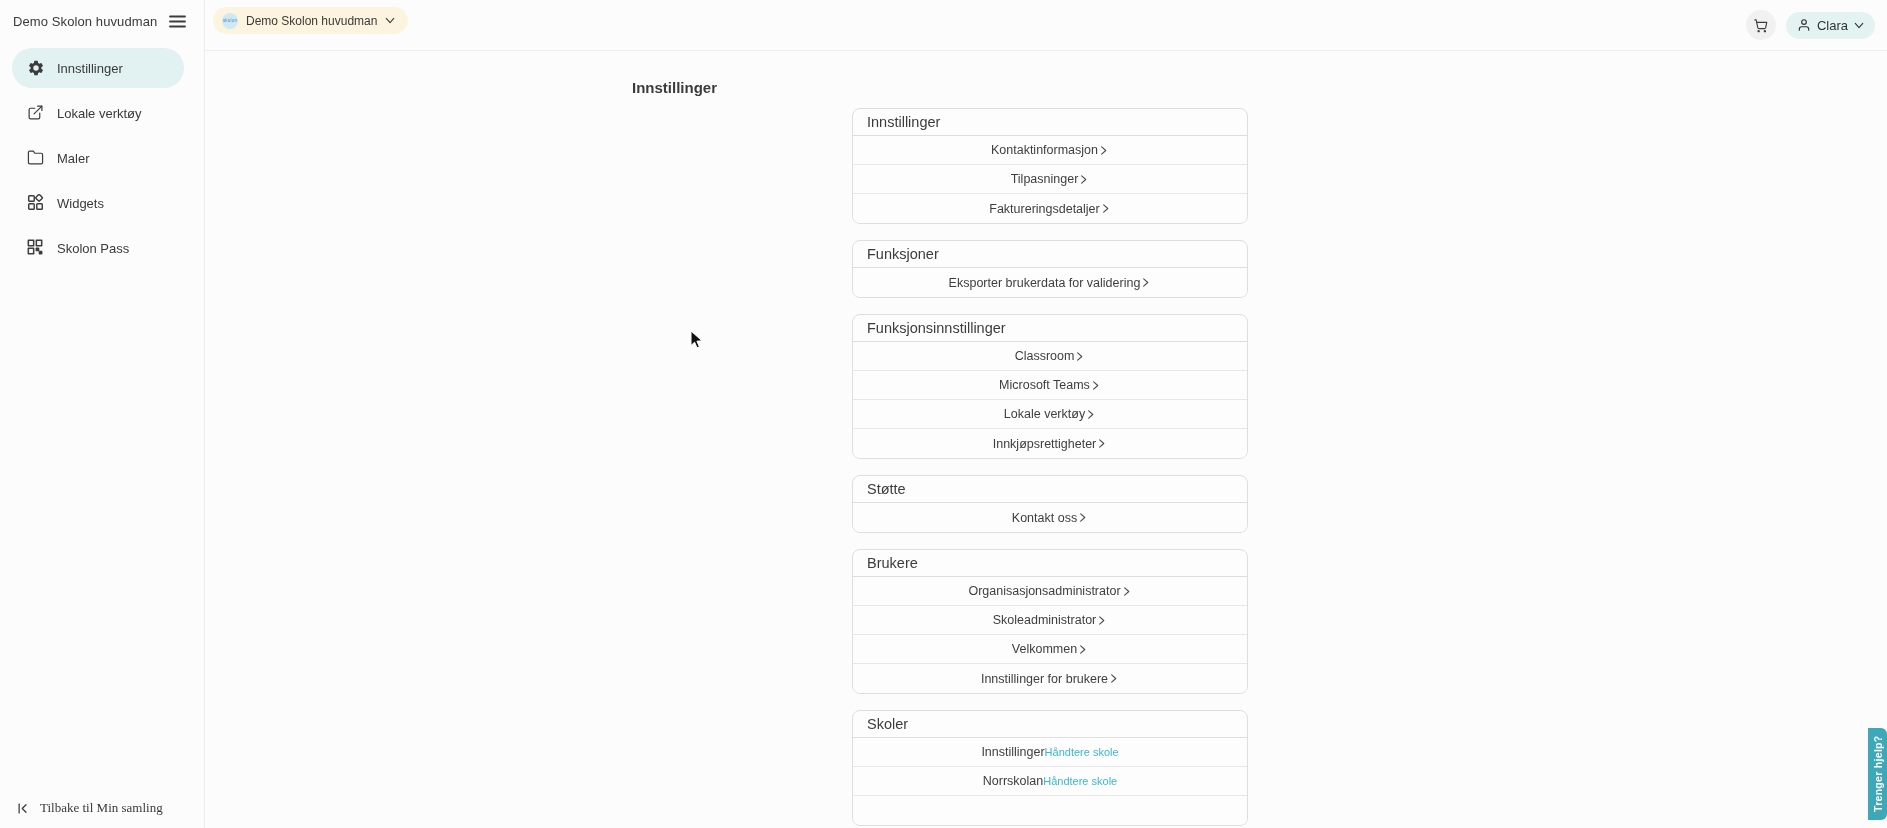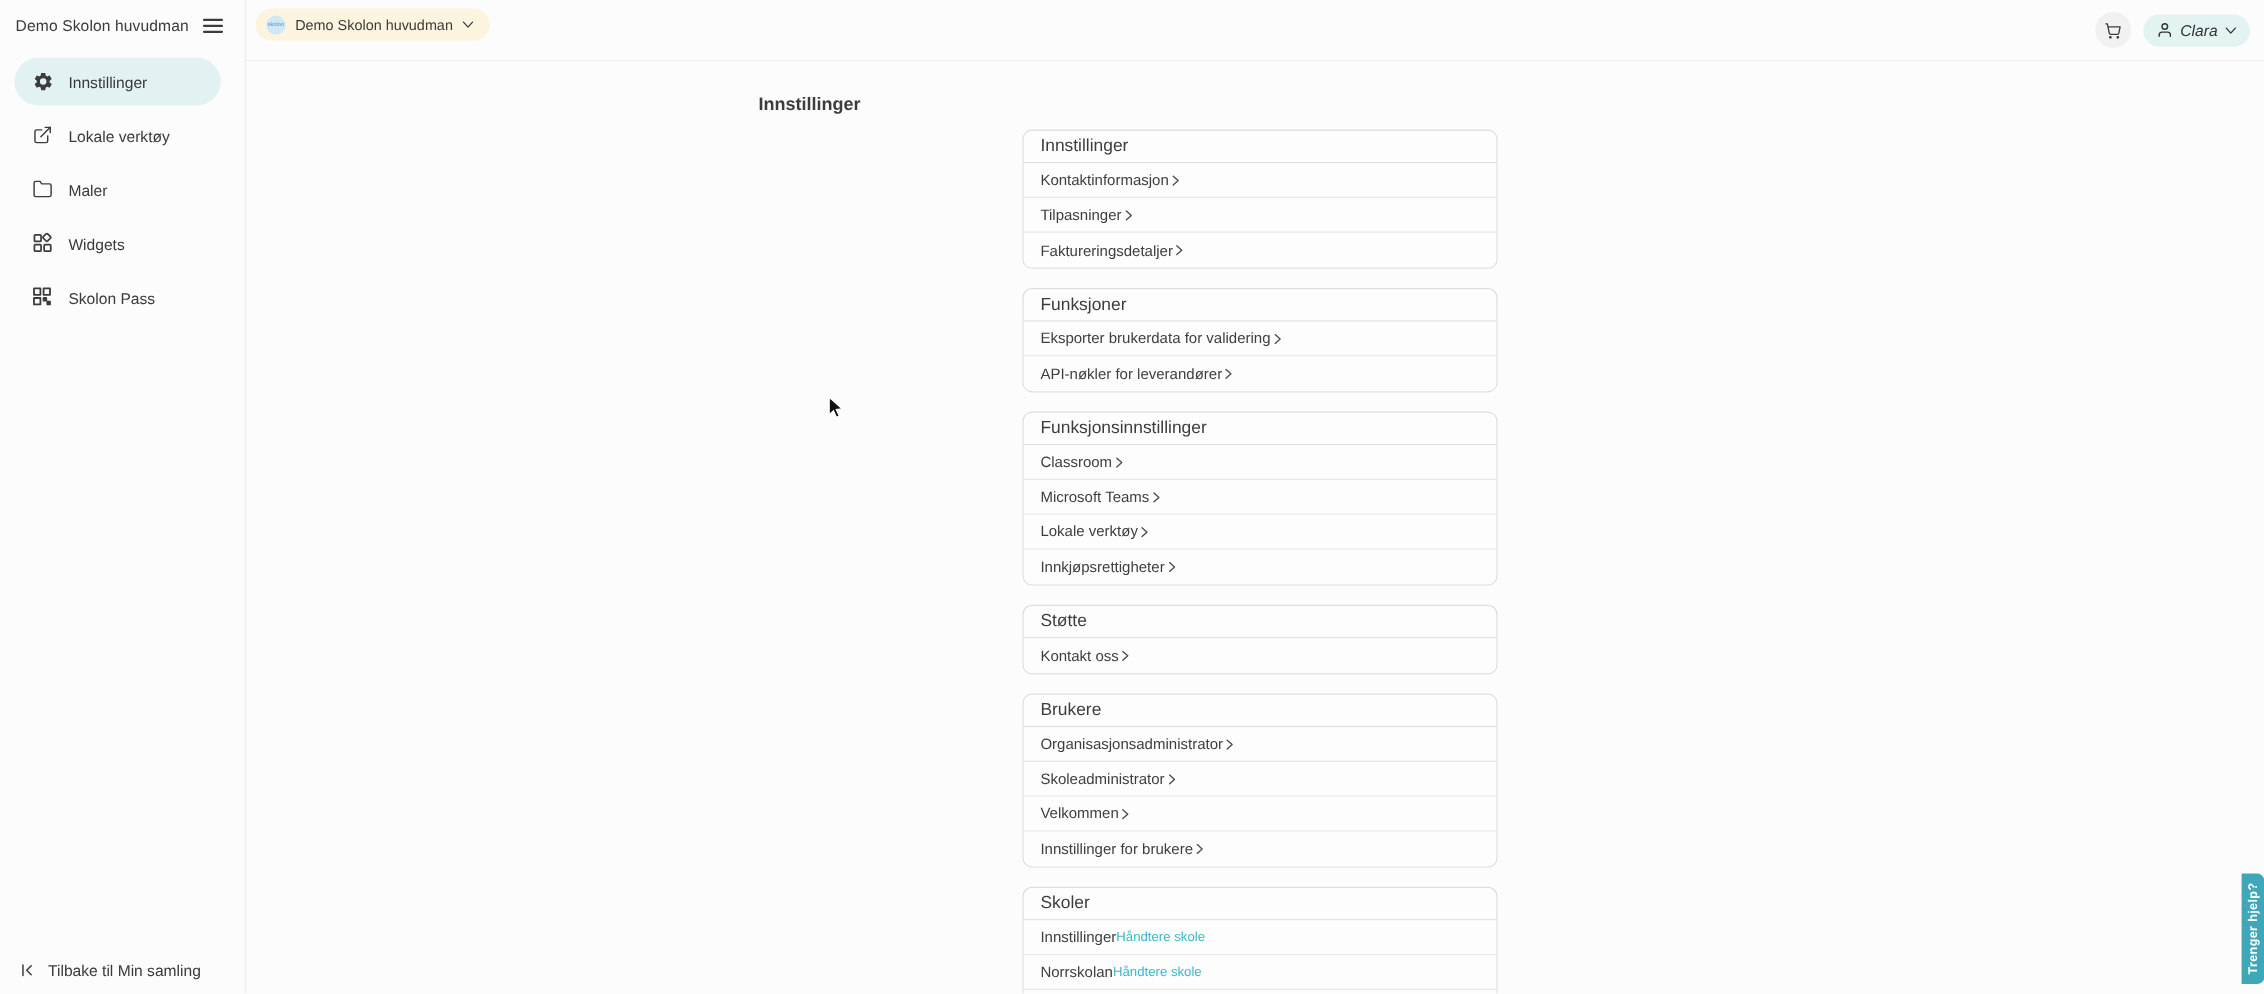--- a/index.html
+++ b/index.html
@@ -24,21 +24,21 @@
   .nav { padding:6px 20px 0 12px; }
   .nav-item {
     height:40px; margin-bottom:5px; display:flex; align-items:center;
     padding:0 15px; border-radius:22px; cursor:pointer; font-size:13px; color:#3a3a3a;
   }
   .nav-item.active { background:#e2f1f1; }
   .nav-item .nav-icon { width:18px; height:18px; margin-right:12px; flex:0 0 auto; }
   .nav-badge { margin-left:auto; font-size:13px; color:#3a3a3a; }
   .sidebar-footer {
     position:absolute; left:16px; bottom:12px; display:flex; align-items:center;
-    gap:9px; font-size:13px; color:#3a3a3a; cursor:pointer;
+    gap:9px; font-size:13px; color:#3a3a3a; cursor:pointer;font-family:Liberation Serif, serif;
   }
 
   
   .topbar {
     position:absolute; left:205px; top:0; right:0; height:51px;
     background:#fcfcfc; border-bottom:1px solid #ededed;
   }
   .org-pill {
     position:absolute; left:8px; top:7px; height:27px; border-radius:14px;
     background:#fdf4e0; display:flex; align-items:center; gap:8px; padding:0 13px 0 9px;
@@ -55,37 +55,37 @@
     display:flex; align-items:center; gap:10px;
   }
   .cart-btn {
     width:30px; height:30px; border-radius:50%; background:#f1f1f1;
     display:flex; align-items:center; justify-content:center; cursor:pointer; border:none;
   }
   .user-pill {
     height:27px; border-radius:14px; background:#e3f3f1; display:flex;
     align-items:center; gap:6px; padding:0 11px; cursor:pointer;
   }
-  .user-pill-label { font-size:13px; color:#333;font-style:italic; }
+  .user-pill-label { font-size:13px; color:#333; }
 
   
   .page-title { position:absolute; left:632px; top:79px; font-size:15px; color:#3c3c3c; }
   .cards {
     position:absolute; left:852px; top:108px; width:396px;
     display:flex; flex-direction:column; gap:16px;
   }
   .card {
     background:#fdfdfd; border:1px solid #dedede; border-radius:8px; overflow:hidden;
   }
   .card-header {
     padding:5px 14px; font-size:14.5px; color:#3c3c3c;
     border-bottom:1px solid #dedede; height:27px; display:flex; align-items:center;
   }
   .card-row {
-    height:29px; display:flex; align-items:center; justify-content:flex-start;
+    height:29px; display:flex; align-items:center; justify-content:center;
     padding:0 14px; font-size:12.5px; color:#3e3e3e; border-bottom:1px solid #e7e7e7;
     cursor:pointer; background:#fdfdfd;
   }
   .card-row:last-child { border-bottom:none; }
   .row-link { font-size:11px; cursor:pointer; }
 
   
   .help-tab {
     position:absolute; right:0; bottom:8px; width:19px; height:92px;
     border-radius:6px 0 0 6px; display:flex; align-items:center; justify-content:center;
@@ -241,28 +241,20 @@
     <section class="card">
       <div class="card-header">Funksjoner</div>
       <div class="card-row">
         <span>Eksporter brukerdata for validering</span>
         <span>
           <svg width="11" height="11" viewBox="0 0 24 24" fill="none" stroke="#4a4a4a" stroke-width="2.4" stroke-linecap="round" stroke-linejoin="round">
             <polyline points="8 4 17 12 8 20"></polyline>
           </svg>
         </span>
       </div>
-      <div class="card-row">
-        <span>API-nøkler for leverandører</span>
-        <span>
-          <svg width="11" height="11" viewBox="0 0 24 24" fill="none" stroke="#4a4a4a" stroke-width="2.4" stroke-linecap="round" stroke-linejoin="round">
-            <polyline points="8 4 17 12 8 20"></polyline>
-          </svg>
-        </span>
-      </div>
     </section>
     <section class="card">
       <div class="card-header">Funksjonsinnstillinger</div>
       <div class="card-row">
         <span>Classroom</span>
         <span>
           <svg width="11" height="11" viewBox="0 0 24 24" fill="none" stroke="#4a4a4a" stroke-width="2.4" stroke-linecap="round" stroke-linejoin="round">
             <polyline points="8 4 17 12 8 20"></polyline>
           </svg>
         </span>

